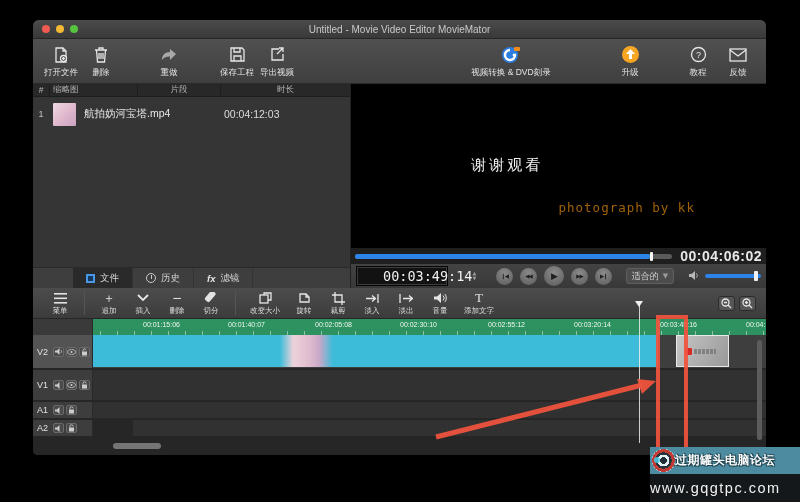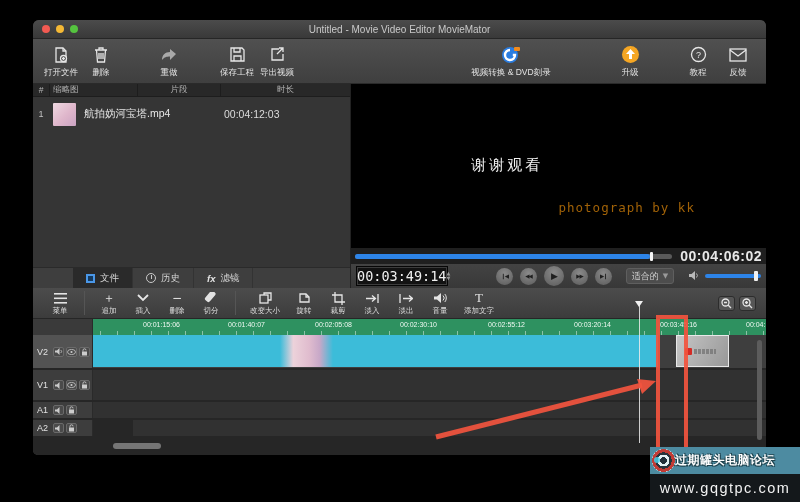--- a/index.html
+++ b/index.html
@@ -61,21 +61,21 @@
                font-family:"Liberation Serif","DejaVu Serif",serif; }
   .vid-credit { position:absolute; left:50%; top:71%; font-size:12.5px; color:#a16207; letter-spacing:1px;
                 font-family:"DejaVu Sans Mono","Liberation Mono",monospace; }
   .seekrow { flex:0 0 13px; background:#1f1f1f; display:flex; align-items:center; padding:0 4px; }
   .seektrack { flex:1; height:5px; background:#5a5a5a; border-radius:3px; position:relative; margin-right:8px; }
   .seekfill { position:absolute; left:0; top:0; height:5px; width:93%; background:#2d84e8; border-radius:3px; }
   .seekhandle { position:absolute; left:93%; top:-2px; width:3px; height:9px; background:#f5f5f5; border-radius:1px; }
   .totaldur { font-size:14px; font-weight:bold; color:#e8e8e8; letter-spacing:.5px; }
   .ctrlrow { flex:1; background:linear-gradient(#434343,#383838); display:flex; align-items:center; padding:0 5px; }
   .tcbox { width:92px; height:20px; background:#121212; border:1px solid #060606; box-shadow:inset 0 0 0 1px #3c3c3c;
-           display:flex; align-items:center; }
+           display:flex; align-items:center;padding-left:26px; }
   .tctext { flex:1; text-align:center; font-family:"DejaVu Sans Mono","Liberation Mono",monospace;
             font-size:13.5px; color:#f0f0f0; }
   .tcspin { width:9px; display:flex; flex-direction:column; align-items:center; font-size:5px; color:#999; line-height:5px; }
   .playctr { display:flex; align-items:center; gap:7px; margin-left:48px; }
   .pbtn { width:17px; height:17px; border-radius:50%; background:radial-gradient(circle at 50% 32%,#8a8a8a,#5b5b5b);
           display:flex; align-items:center; justify-content:center; font-size:5.5px; color:#1f1f1f; letter-spacing:-1px; }
   .pbtn.play { width:20px; height:20px; font-size:9px; }
   .fitdrop { margin-left:14px; width:48px; height:16px; background:#4d4d4d; border:1px solid #5f5f5f; border-radius:3px;
              display:flex; align-items:center; justify-content:center; gap:4px; font-size:9px; color:#cfcfcf; }
   .fitdrop .caret { font-size:7px; color:#9a9a9a; }
@@ -129,21 +129,21 @@
   #arrowsvg { position:absolute; left:0; top:0; z-index:21; pointer-events:none; }
   
   .watermark { position:absolute; left:650px; top:447px; width:150px; height:55px; z-index:30; }
   .wm-top { height:27px; background:#4d8ba1; display:flex; align-items:center; padding-left:2px; }
   .wm-logo { width:23px; height:23px; border-radius:50%; flex:0 0 23px; position:relative;
              background:radial-gradient(circle at 50% 50%, #22303a 0 21%, #e3f1f5 21% 36%, #27343d 36% 50%, #c23b35 50% 70%, #ececec 70% 84%, #3c7d94 84%); }
   .wm-logo::after { content:""; position:absolute; left:2px; top:8px; width:6px; height:6px;
                     border-radius:50%; background:#49cfe8; opacity:.85; }
   .wm-text1 { font-size:12px; font-weight:bold; color:#fff; letter-spacing:.5px; white-space:nowrap;
               text-shadow:1px 1px 0 #20444f, -1px 1px 0 #20444f, 1px -1px 0 #20444f; }
-  .wm-bot { height:28px; background:#14181b; display:flex; align-items:center; justify-content:center; }
+  .wm-bot { height:28px; background:#14181b; display:flex; align-items:center; }
   .wm-text2 { font-size:14.5px; color:#f2f2f2; letter-spacing:1.5px; }
   .glyph { font-family:"DejaVu Sans",sans-serif; }
 </style>
 </head>
 <body>
 
 <div id="canvas">
   <div id="appwin">
 
     <div class="titlebar">

